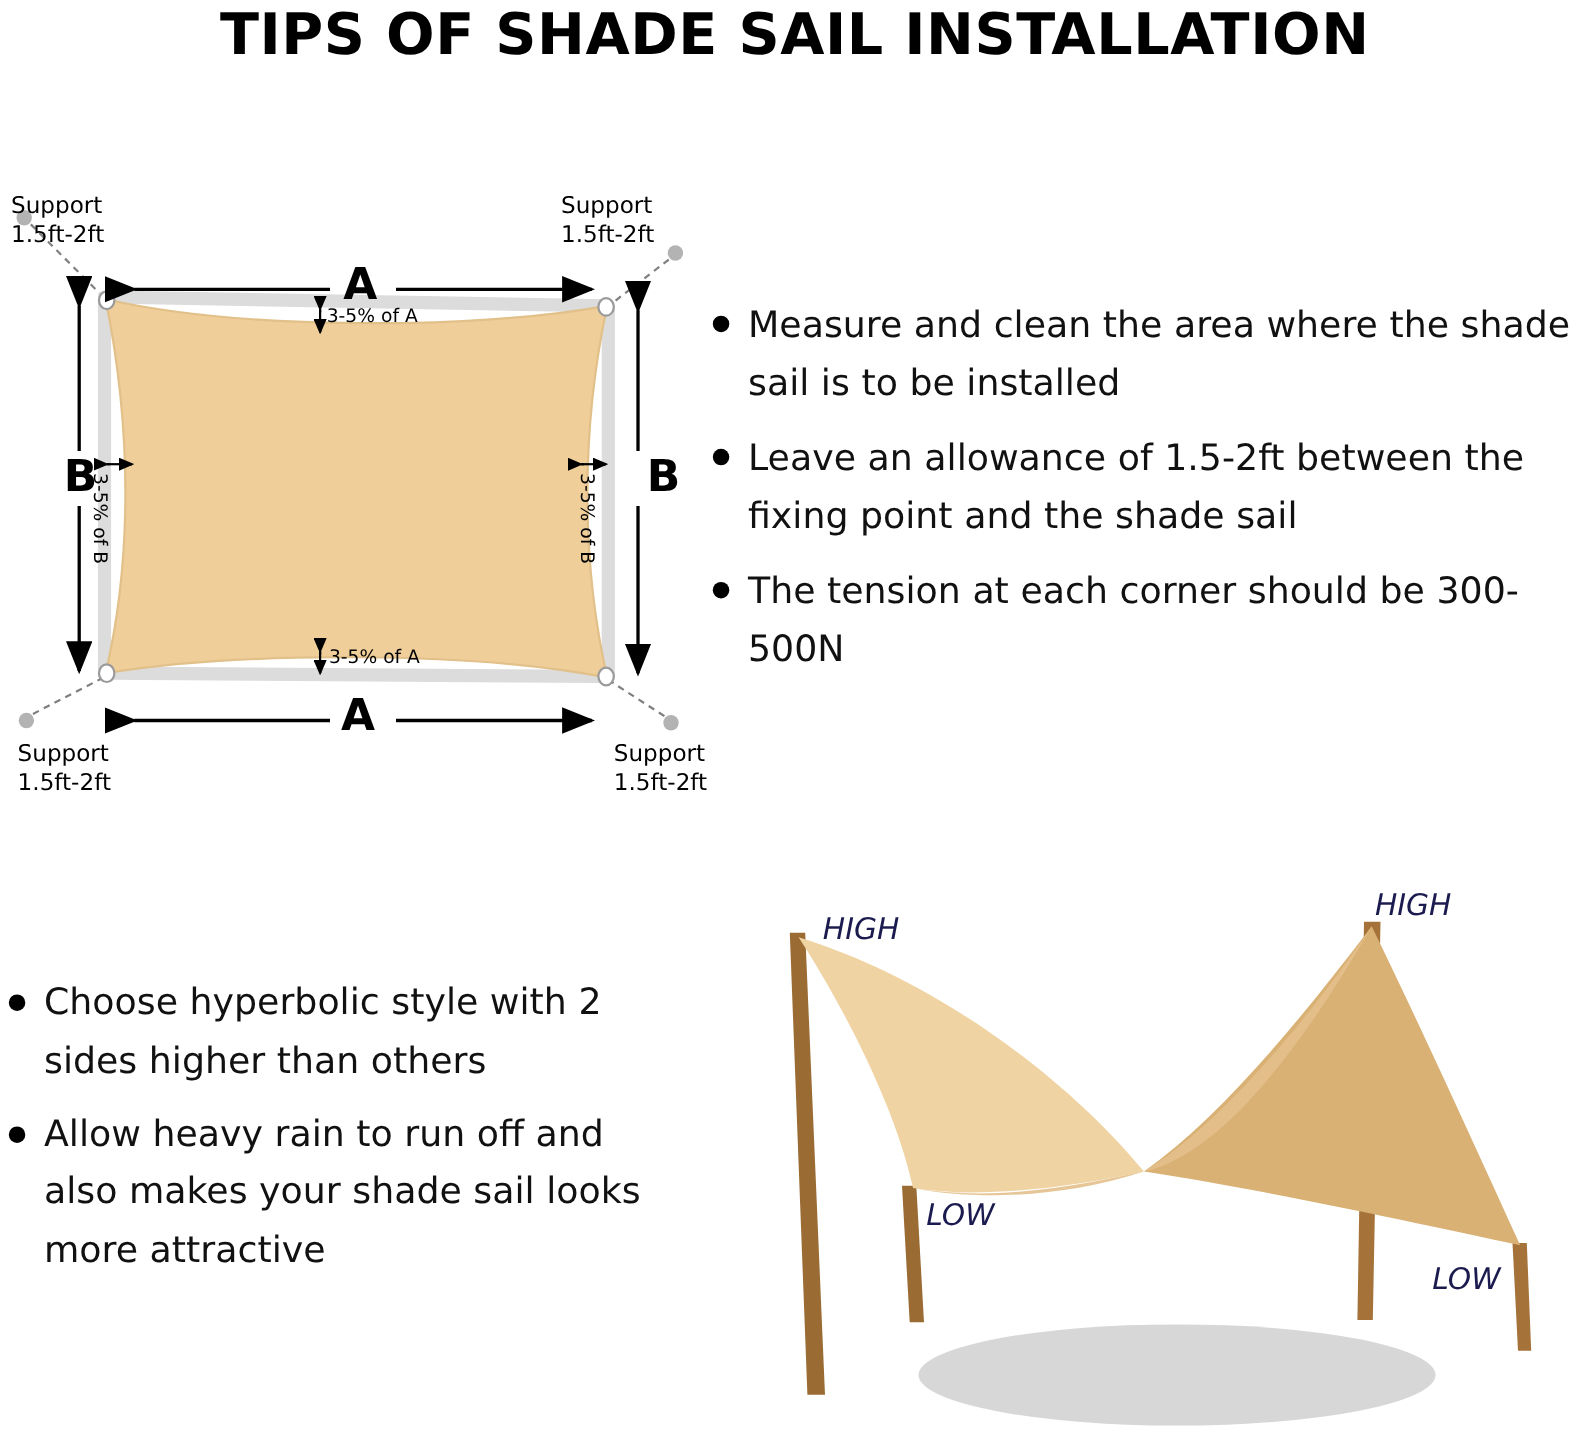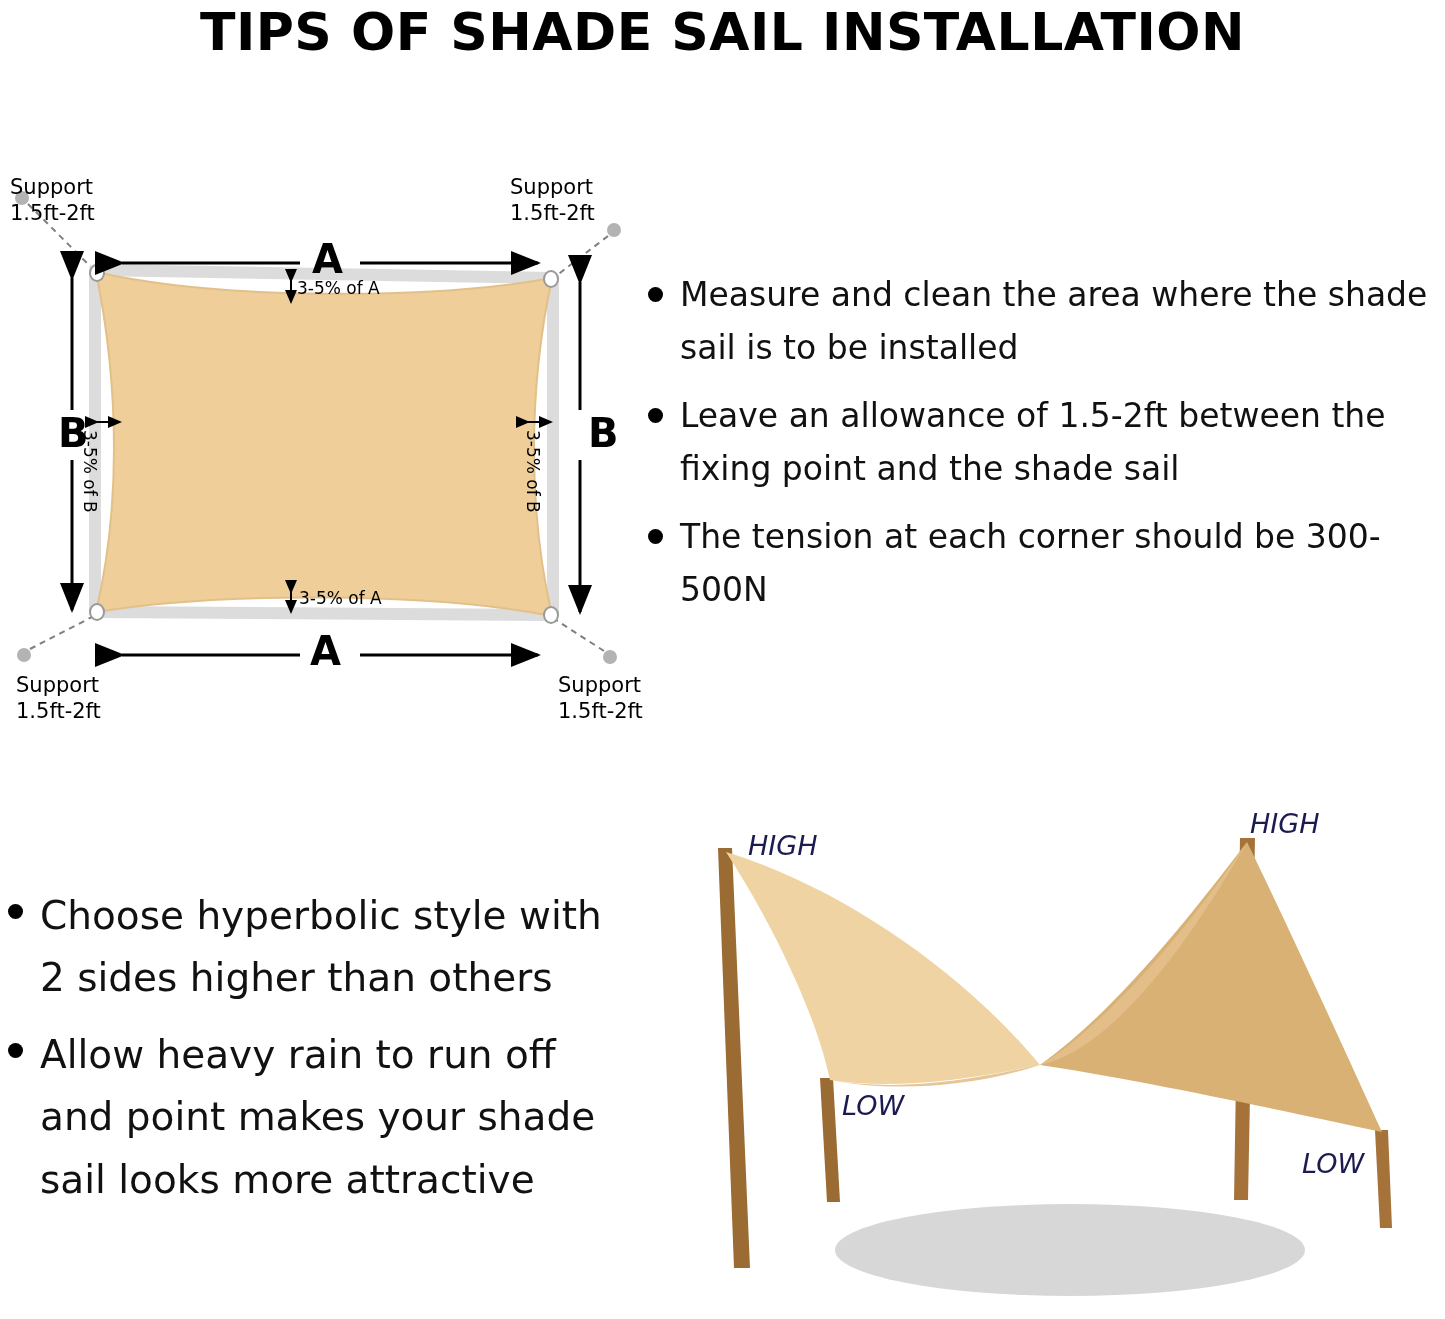--- a/index.html
+++ b/index.html
@@ -74,21 +74,21 @@
   #bullets-top {
     left: 638px;
     top: 268px;
     width: 810px;
   }
   #bullets-bottom {
     left: -2px;
     top: 885px;
     width: 620px;
   }
-  #bullets-bottom li span { font-size: 39px; line-height: 1.6; }
+  #bullets-bottom li span { font-size: 33px; line-height: 1.6; }
 
   
   .sail-illus {
     position: absolute;
     left: 640px;
     top: 780px;
     width: 805px;
     height: 539px;
     font-style: italic;
   }
@@ -207,21 +207,21 @@
   <li>
     <span>The tension at each corner should be 300-500N</span>
   </li>
 </ul>
 
 <ul class="bullets" id="bullets-bottom">
   <li>
     <span>Choose hyperbolic style with 2 sides higher than others</span>
   </li>
   <li>
-    <span>Allow heavy rain to run off and point makes your shade sail looks more attractive</span>
+    <span>Allow heavy rain to run off and also makes your shade sail looks more attractive</span>
   </li>
 </ul>
 
 <div class="sail-illus">
   <svg width="805" height="539" viewBox="0 0 805 539" xmlns="http://www.w3.org/2000/svg">
 
     <ellipse cx="430" cy="470" rx="235" ry="46" fill="#c9c9c9" opacity="0.75"></ellipse>
 
     <polygon points="78,68 92,68 110,488 94,488" fill="#9a6b33"></polygon>
 

